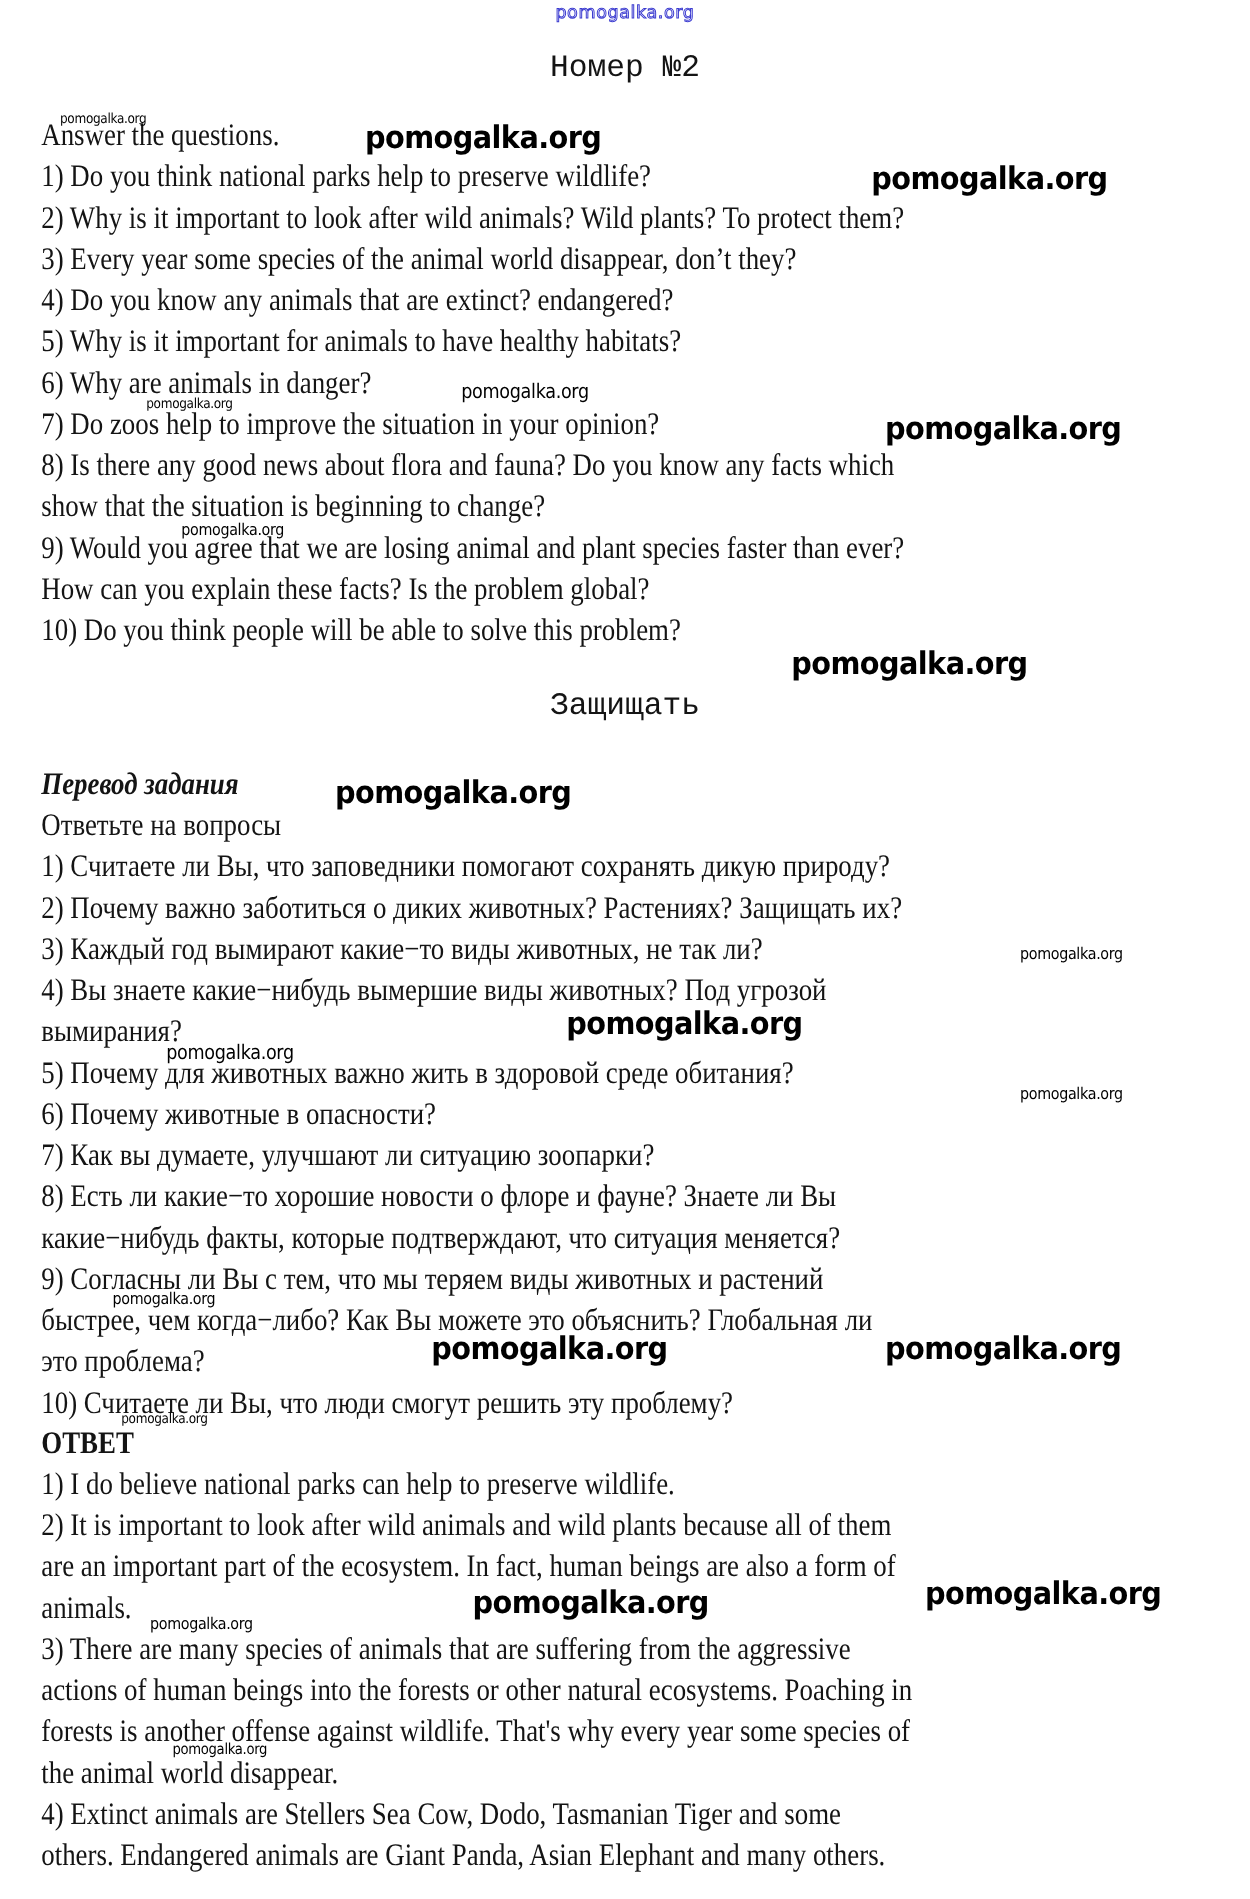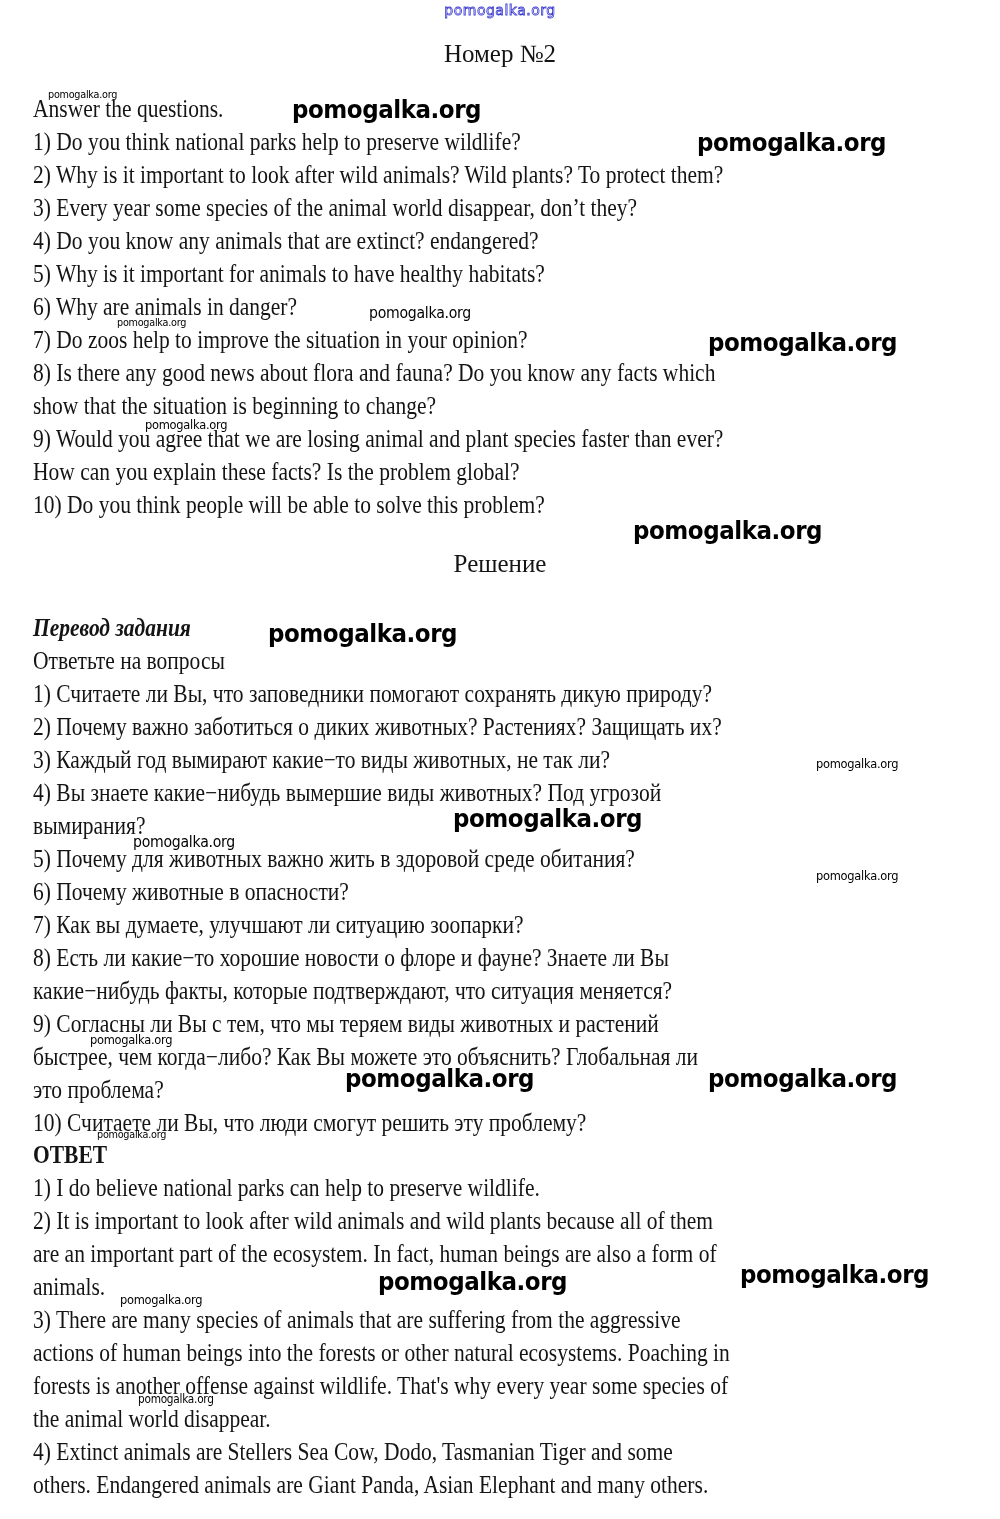--- a/index.html
+++ b/index.html
@@ -6,21 +6,21 @@
   body { width: 1000px; height: 1519px; position: relative; overflow: hidden; }
   .page { position: absolute; left: 0; top: 0; width: 1000px; height: 1519px; }
   .line {
     position: absolute; left: 33px; white-space: nowrap;
     font-family: "Liberation Serif", "DejaVu Serif", serif;
     font-size: 25px; color: #141414; line-height: 30px;
     transform-origin: left top;
   }
   .center {
     position: absolute; left: 0; width: 1000px; text-align: center;
-    font-family: Liberation Serif, serif; font-size: 25px; color: #141414;
+    font-family: Liberation Mono, monospace; font-size: 25px; color: #141414;
   }
   .top-mark {
     position: absolute; top: 2px; left: 0; width: 1000px; text-align: center;
     font-family: "DejaVu Sans", sans-serif; font-size: 14px; color: #ffffff;
     -webkit-text-stroke: 0.8px #3b3bd0; letter-spacing: 0.5px;
   }
   .wm-big {
     position: absolute; white-space: nowrap;
     font-family: "DejaVu Sans", sans-serif; font-weight: bold;
     font-size: 25px; color: #000; letter-spacing: -0.5px;
@@ -53,21 +53,21 @@
     <div class="line" style="top: 259px; transform: scaleX(0.86);">5) Why is it important for animals to have healthy habitats?</div>
     <div class="line" style="top: 292px; transform: scaleX(0.86);">6) Why are animals in danger?</div>
     <div class="line" style="top: 325px; transform: scaleX(0.86);">7) Do zoos help to improve the situation in your opinion?</div>
     <div class="line" style="top: 358px; transform: scaleX(0.86);">8) Is there any good news about flora and fauna? Do you know any facts which</div>
     <div class="line" style="top: 391px; transform: scaleX(0.86);">show that the situation is beginning to change?</div>
     <div class="line" style="top: 424px; transform: scaleX(0.86);">9) Would you agree that we are losing animal and plant species faster than ever?</div>
     <div class="line" style="top: 457px; transform: scaleX(0.86);">How can you explain these facts? Is the problem global?</div>
     <div class="line" style="top: 490px; transform: scaleX(0.86);">10) Do you think people will be able to solve this problem?</div>
   </div>
 
-  <div class="center" style="top:550px;">Решение</div>
+  <div class="center" style="top:550px;">Защищать</div>
 
   <div>
     <div class="line italic-bold" style="top: 613px; transform: scaleX(0.86);">Перевод задания</div>
     <div class="line" style="top: 646px; transform: scaleX(0.86);">Ответьте на вопросы</div>
     <div class="line" style="top: 679px; transform: scaleX(0.86);">1) Считаете ли Вы, что заповедники помогают сохранять дикую природу?</div>
     <div class="line" style="top: 712px; transform: scaleX(0.86);">2) Почему важно заботиться о диких животных? Растениях? Защищать их?</div>
     <div class="line" style="top: 745px; transform: scaleX(0.86);">3) Каждый год вымирают какие−то виды животных, не так ли?</div>
     <div class="line" style="top: 778px; transform: scaleX(0.86);">4) Вы знаете какие−нибудь вымершие виды животных? Под угрозой</div>
     <div class="line" style="top: 811px; transform: scaleX(0.86);">вымирания?</div>
     <div class="line" style="top: 844px; transform: scaleX(0.86);">5) Почему для животных важно жить в здоровой среде обитания?</div>

